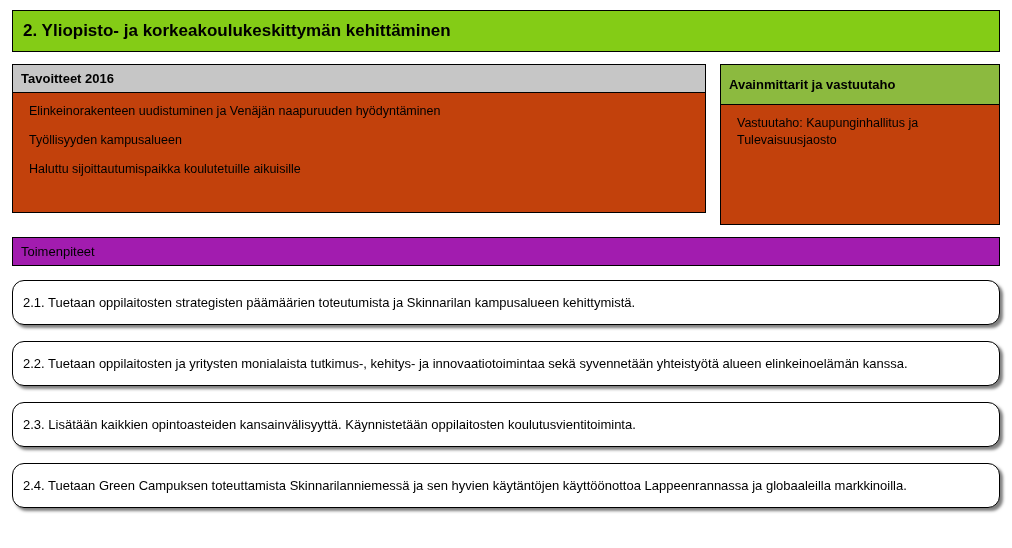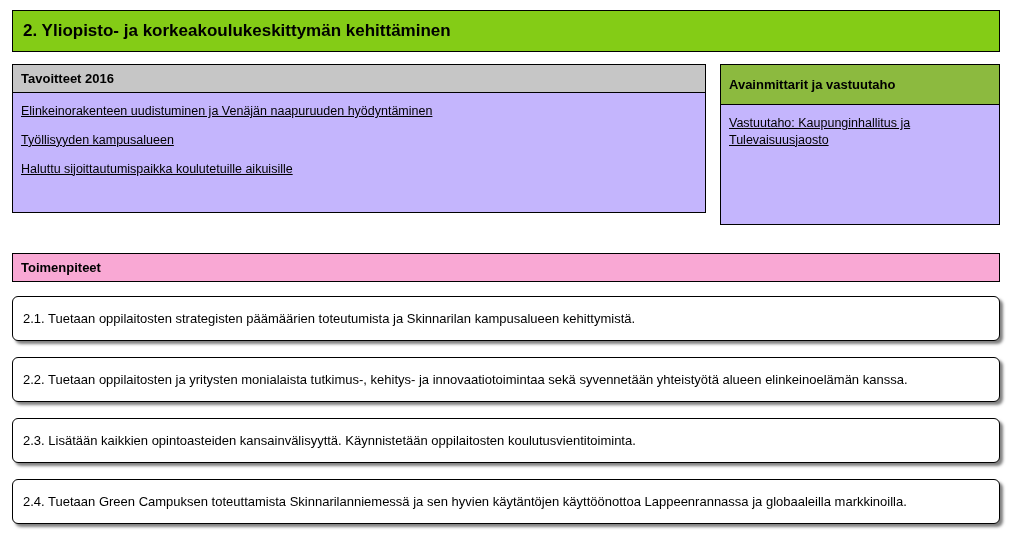--- a/index.html
+++ b/index.html
@@ -16,21 +16,21 @@
     border: 1px solid #000;
     padding: 10px 10px;
     font-weight: bold;
     font-size: 17px;
     color: #000;
     margin-bottom: 12px;
   }
   .row {
     display: flex;
     gap: 14px;
-    margin-bottom: 28px;
+    margin-bottom: 12px;
     justify-content: space-between;
   }
   .col-left { flex: 1 1 auto; }
   .col-right { flex: 0 0 280px; }
   .header-gray {
     background: #c6c6c6;
     border: 1px solid #000;
     padding: 6px 8px;
     font-weight: bold;
     font-size: 13px;
@@ -38,40 +38,39 @@
   .header-green {
     background: #8cba3f;
     border: 1px solid #000;
     padding: 12px 8px;
     font-weight: bold;
     font-size: 13px;
   }
   .content-box {
     border: 1px solid #000;
     border-top: none;
-    background: #c4b5fd;
-    padding: 10px 8px;
+    background: #c2410c;
+    padding: 10px 16px;
     min-height: 120px;
     font-size: 12.5px;
     line-height: 1.35;
-    text-decoration: underline;
   }
   .content-box p { margin: 0 0 12px 0; }
   .content-box p:last-child { margin-bottom: 0; }
   .toimen-header {
-    background: #f9a8d4;
+    background: #a21caf;
     border: 1px solid #000;
     padding: 6px 8px;
-    font-weight: bold;
+    font-weight: normal;
     font-size: 13px;
     margin-bottom: 14px;
   }
   .action-box {
     border: 1px solid #000;
-    border-radius: 6px;
+    border-radius: 12px;
     background: #fff;
     padding: 14px 10px;
     font-size: 13px;
     margin-bottom: 16px;
     box-shadow: 3px 3px 3px rgba(0,0,0,0.5);
   }
 </style>
 </head>
 <body>
 

